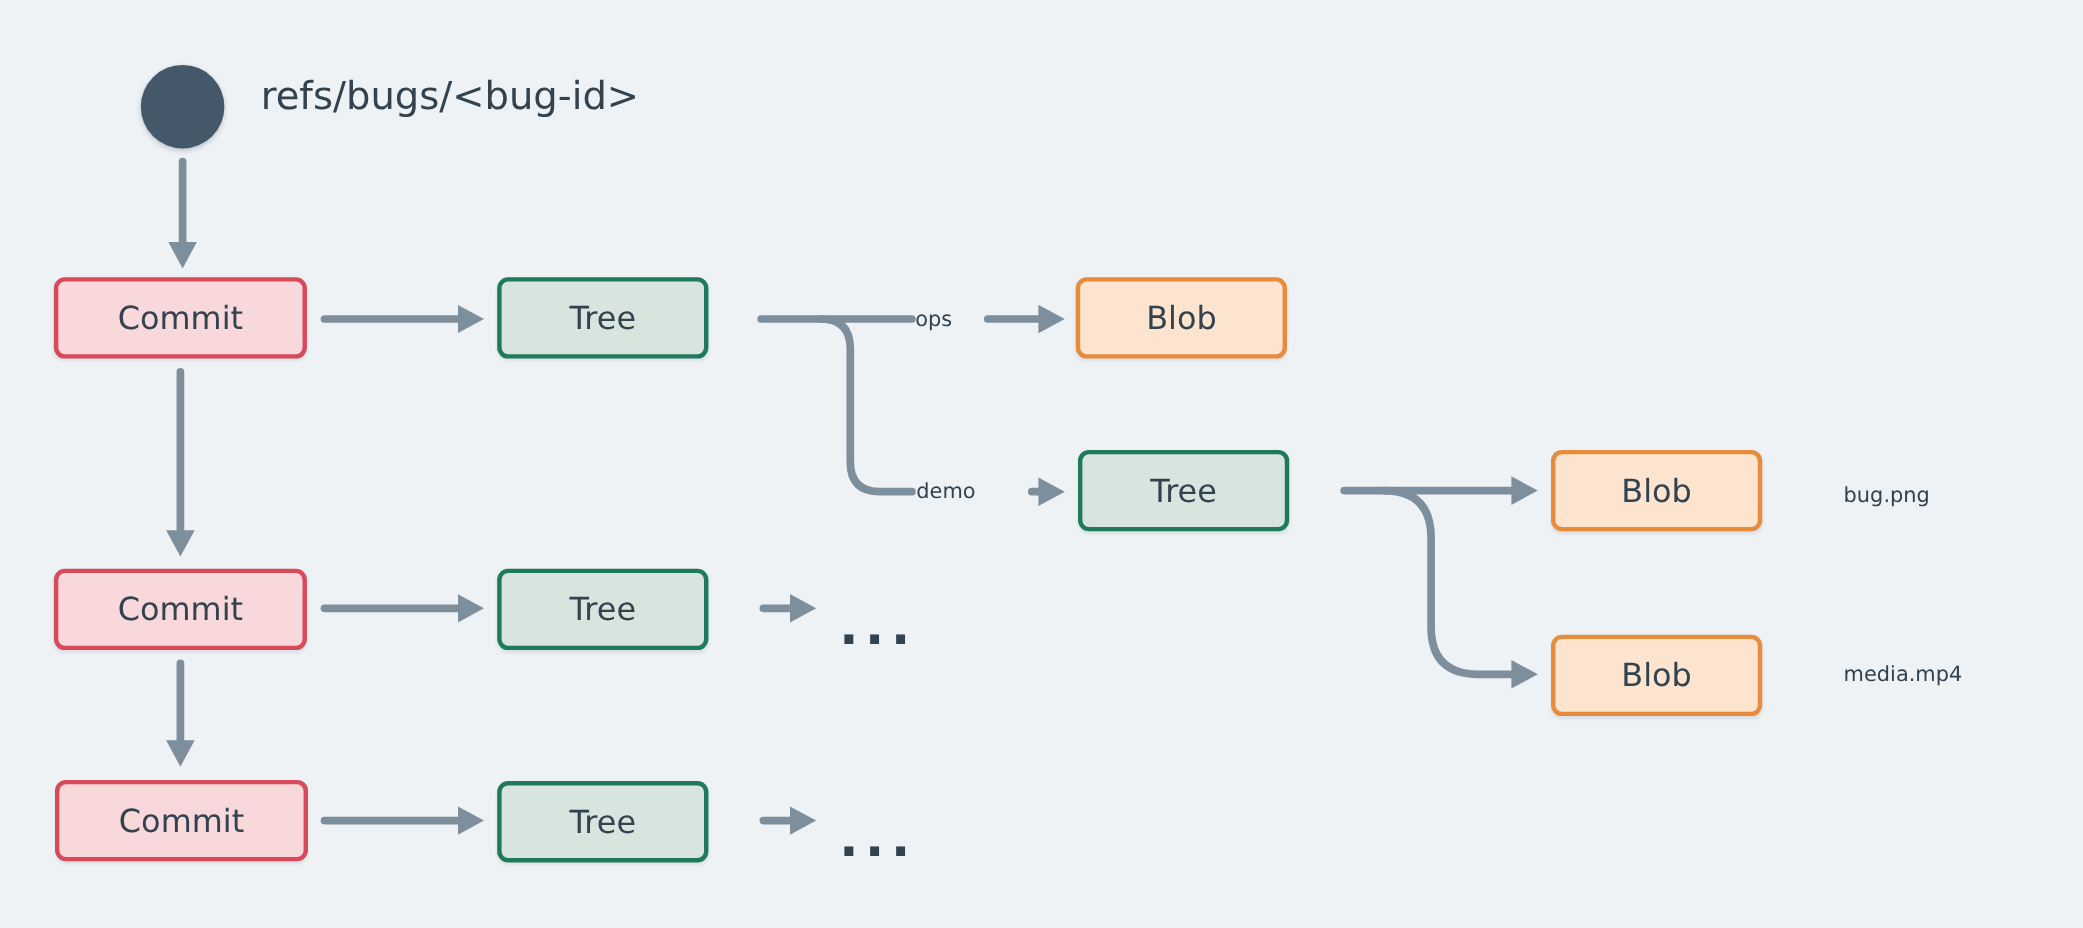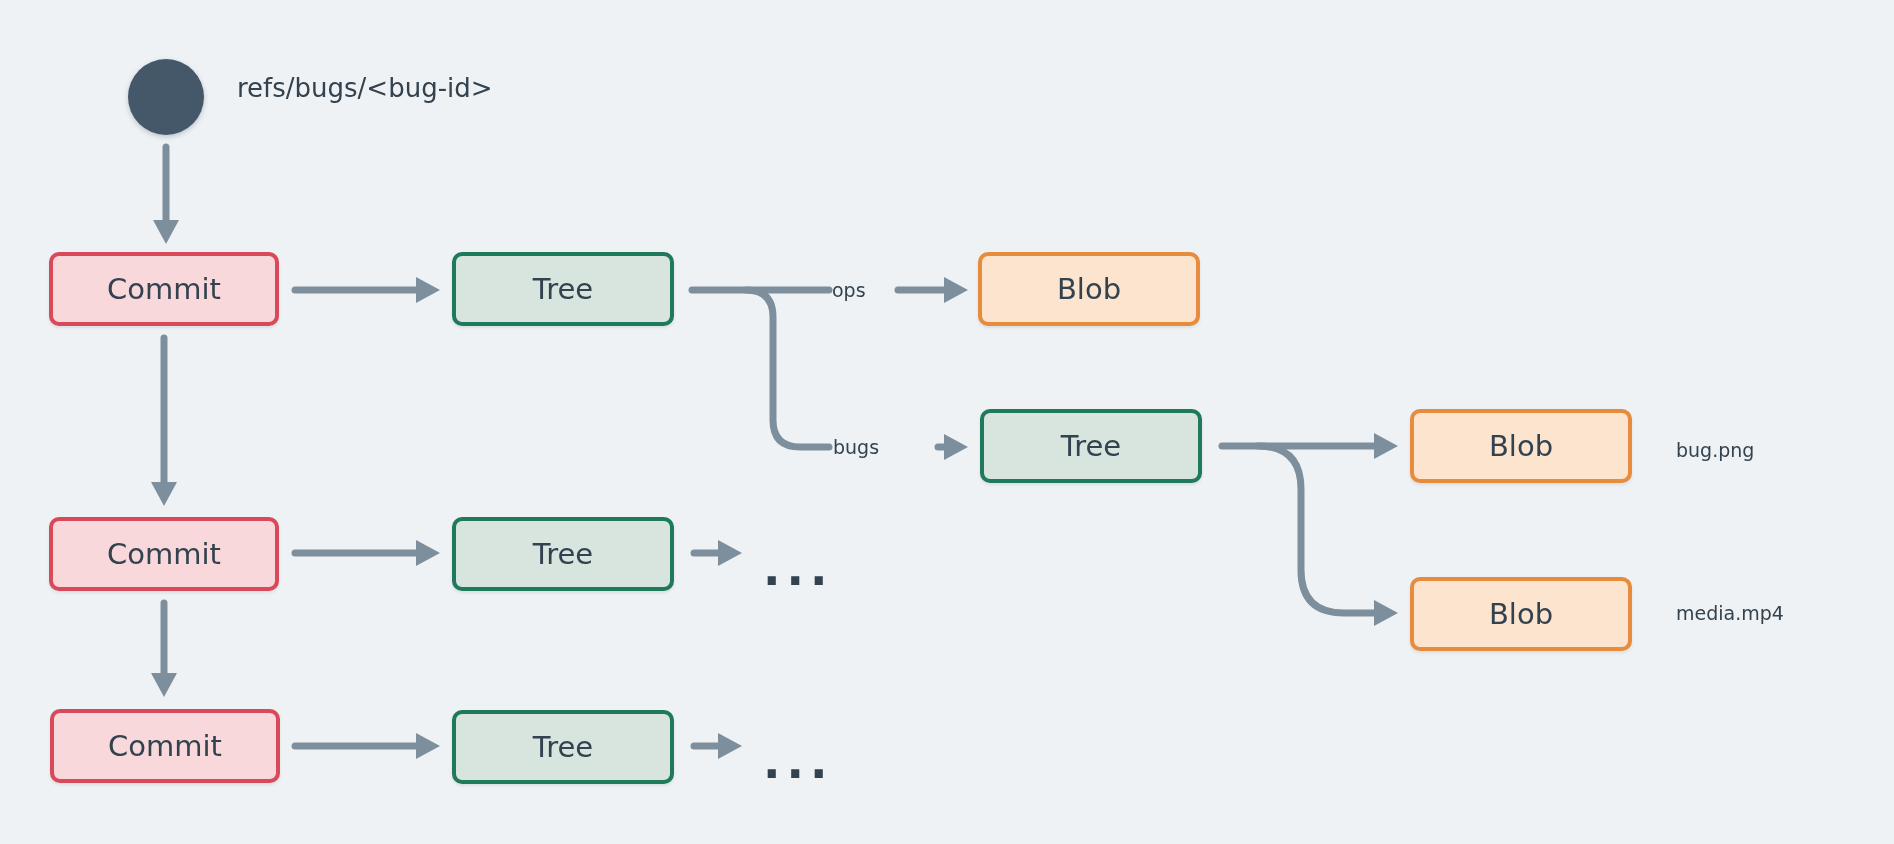--- a/index.html
+++ b/index.html
@@ -31,21 +31,21 @@
   svg.edges path.edge {
     stroke: var(--arrow);
     stroke-width: 7;
     fill: none;
     stroke-linecap: round;
   }
   svg.edges .arrowhead { fill: var(--arrow); }
   .node {
     position: absolute;
     box-sizing: border-box;
-    width: 222px;
+    width: 192px;
     height: 74px;
     border: 4px solid;
     border-radius: 10px;
     display: flex;
     align-items: center;
     justify-content: center;
     font-size: 29px;
     color: var(--text);
     box-shadow: 0 2px 3px rgba(40,60,80,0.10);
   }
@@ -60,21 +60,21 @@
     background: var(--ref-circle);
     box-shadow: 0 2px 5px rgba(40,60,80,0.25);
   }
   .lbl {
     position: absolute;
     font-size: 19px;
     line-height: 36px;
     color: var(--text);
     white-space: nowrap;
   }
-  .lbl.ref { font-size: 26px; }
+  .lbl.ref { font-size: 35px; }
   .ellipsis {
     position: absolute;
     font-size: 46px;
     line-height: 46px;
     font-weight: bold;
     letter-spacing: 6px;
     color: var(--text);
   }
 </style>
 </head>
@@ -116,21 +116,21 @@
   </svg>
 
   <div class="ref-circle"></div>
   <div class="lbl ref" style="left:237px; top:70px;">refs/bugs/&lt;bug-id&gt;</div>
 
   <div class="node commit" style="left:49px; top:252px;">Commit</div>
   <div class="node tree" style="left:452px; top:252px;">Tree</div>
   <div class="lbl" style="left:832px; top:272px;">ops</div>
   <div class="node blob" style="left:978px; top:252px;">Blob</div>
 
-  <div class="lbl" style="left:833px; top:429px;">bugs</div>
+  <div class="lbl" style="left:833px; top:429px;">demo</div>
   <div class="node tree" style="left:980px; top:409px;">Tree</div>
   <div class="node blob" style="left:1410px; top:409px;">Blob</div>
   <div class="lbl" style="left:1676px; top:432px;">bug.png</div>
   <div class="node blob" style="left:1410px; top:577px;">Blob</div>
   <div class="lbl" style="left:1676px; top:595px;">media.mp4</div>
 
   <div class="node commit" style="left:49px; top:517px;">Commit</div>
   <div class="node tree" style="left:452px; top:517px;">Tree</div>
   <div class="ellipsis" style="left:763px; top:546px;">...</div>
 

